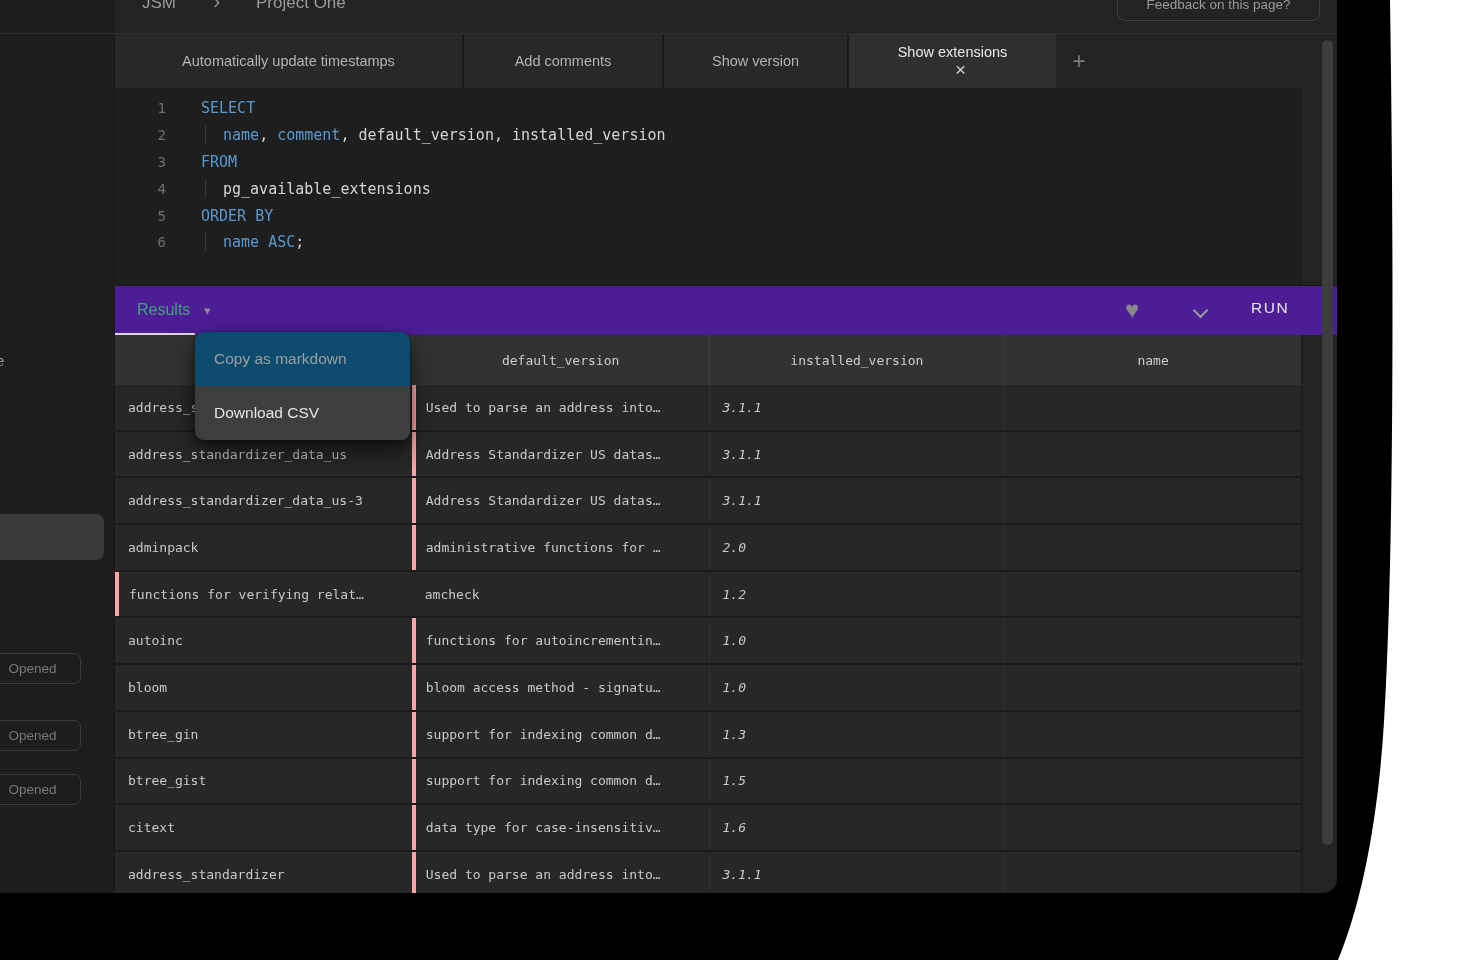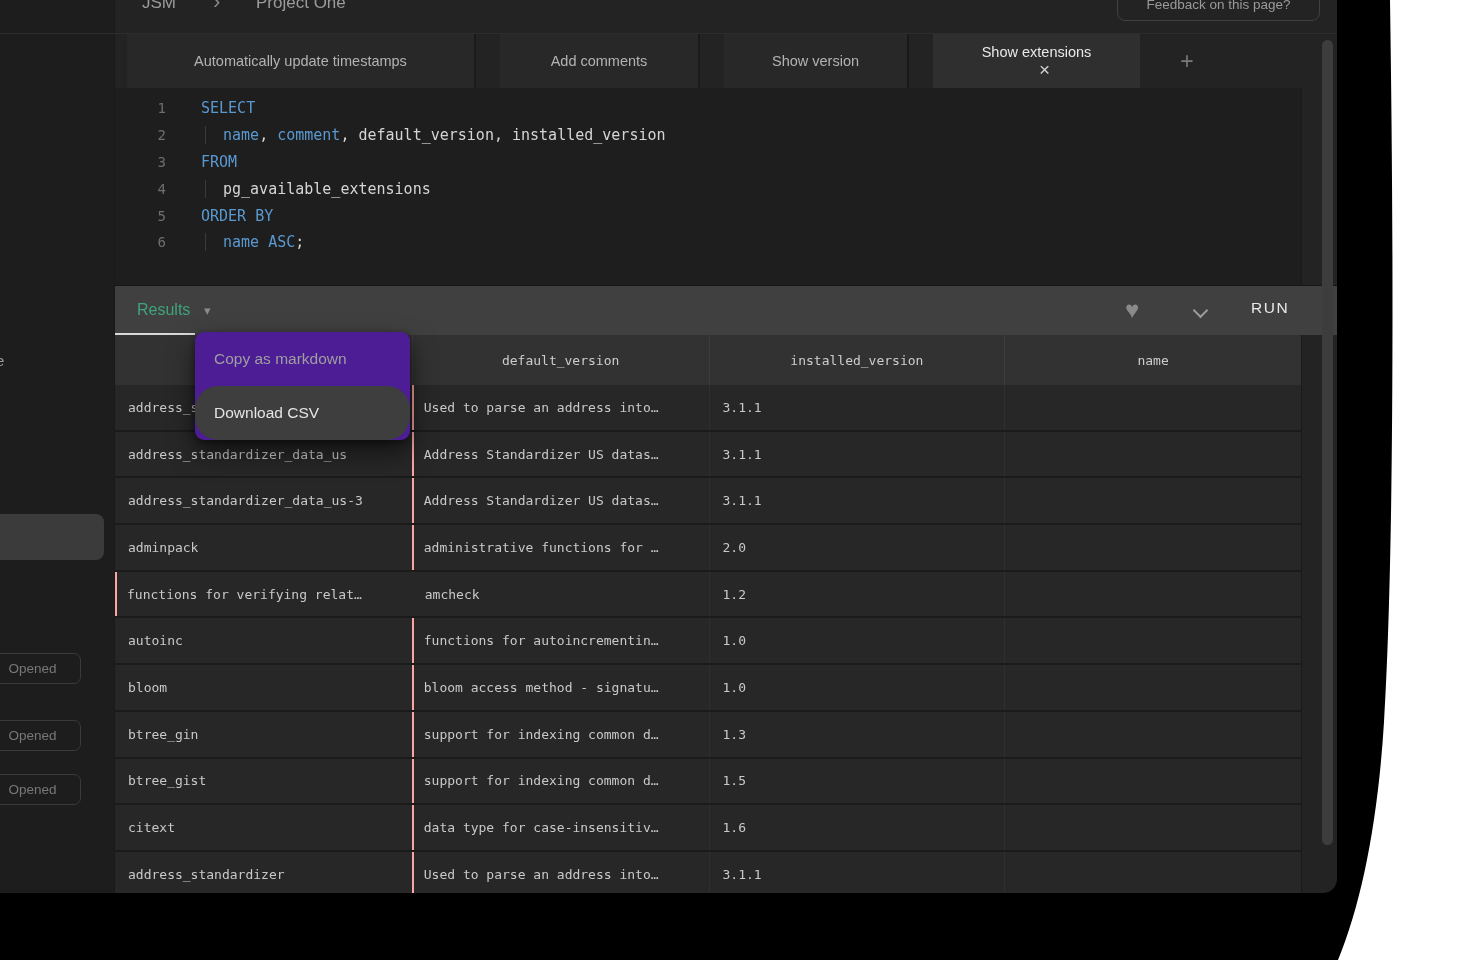--- a/index.html
+++ b/index.html
@@ -28,21 +28,21 @@
   
   .topbar-border { position:absolute; left:-30px; top:33px; width:1367px; height:1px; background:#2d2d2d; }
   .crumb-org { position:absolute; left:142px; top:-7px; color:#9b9b9b; font-size:17px; }
   .crumb-sep { position:absolute; left:213px; top:-11px; color:#888; font-size:22px; }
   .crumb-page { position:absolute; left:256px; top:-7px; color:#9b9b9b; font-size:17px; }
   .feedback-btn { position:absolute; left:1117px; top:-13px; width:203px; height:34px;
                   border:1px solid #404040; border-radius:8px; background:transparent;
                   color:#9a9a9a; font-size:13.5px; display:flex; align-items:center; justify-content:center; }
 
   
-  .tabbar { position:absolute; left:127px; top:34px; width:1222px; height:54px; display:flex; align-items:stretch;gap:24px; }
+  .tabbar { position:absolute; left:115px; top:34px; width:1222px; height:54px; display:flex; align-items:stretch; }
   .tab { background:#282828; border-right:2px solid #1a1a1a; color:#b3b3b3; font-size:14.5px;
          display:flex; align-items:center; justify-content:center; }
   .tab:nth-of-type(1){ width:349px; } .tab:nth-of-type(2){ width:200px; }
   .tab:nth-of-type(3){ width:185px;text-align:right; } .tab:nth-of-type(4){ width:207px; border-right:none;flex-direction:column; }
   .tab.active { background:#2f2f2f; color:#e9e9e9; }
   .tab .close { display:none; margin-left:16px; color:#cfcfcf; font-size:19px; line-height:1; cursor:pointer; }
   .tab.active .close { display:inline-block; }
   .new-tab { width:46px; display:flex; align-items:center; justify-content:center;
              color:#7a7a7a; font-size:23px; background:transparent; }
 
@@ -51,56 +51,56 @@
             background:#1e1e1e; border-right:1px solid #191919; padding-top:7px;
             font-family:"DejaVu Sans Mono", monospace; }
   .code-line { height:26.8px; display:flex; align-items:center; }
   .code-line .ln { width:51px; text-align:right; color:#6f6f6f; font-size:14px; }
   .code-line .code { margin-left:35px; font-size:15px; }
   .code-line .code.ind { border-left:1px solid #3a3a3a; margin-left:39px; padding-left:17px; }
   .kw { color:var(--kw,#5a99d0); } .pl { color:#d5d5d5; }
 
   
   .results-bar { position:absolute; left:115px; top:285px; width:1222px; height:50px;
-                 background:#404040; border-top:1px solid #161616; }
+                 background:#4c1d95; border-top:1px solid #161616; }
   .results-label { position:absolute; left:22px; top:15px; color:var(--accent,#3fa47c); font-size:16px; }
   .results-caret { position:absolute; left:89px; top:17px; color:#8b8b8b; font-size:13px; }
   .heart { position:absolute; left:1010px; top:10px; color:#8a8a8a; font-size:24px; }
   .chev { position:absolute; left:1080px; top:17px; width:13px; height:13px; }
   .chev::before { content:""; position:absolute; left:0; top:2px; width:9px; height:9px;
                   border-right:2px solid #9a9a9a; border-bottom:2px solid #9a9a9a; transform:rotate(45deg); }
   .run-btn { position:absolute; left:1136px; top:13px; color:#e8e8e8; font-size:15.5px;
              letter-spacing:1.5px; font-weight:500; background:transparent; border:none; }
   .results-underline { position:absolute; left:115px; top:333px; width:80px; height:2px; background:#d9d9d9; z-index:5; }
 
   
   .table { position:absolute; left:115px; top:335px; width:1187px; height:558px;
            font-family:"DejaVu Sans Mono", monospace; border-right:1px solid #1a1a1a; }
   .thead { display:flex; height:50px; background:#323232; }
   .th { color:#cdcdcd; font-size:13px; display:flex; align-items:center; justify-content:center; }
   .th:nth-of-type(1){ width:297px; } .th:nth-of-type(2){ width:297px; border-left:1px solid #3d3d3d; }
   .th:nth-of-type(3){ width:296px; border-left:1px solid #3d3d3d; } .th:nth-of-type(4){ width:297px; border-left:1px solid #3d3d3d; }
   .trow { display:flex; height:46.7px; background:#272727; border-bottom:2px solid #1b1b1b; }
   .td { color:#c9c9c9; font-size:13px; display:flex; align-items:center; }
   .td.c-name { width:297px; padding-left:13px; }
-  .td.c-comment { width:297px; padding-left:10px; border-left:2px solid #fca5a5; }
-  .td.c-def { width:296px; padding-left:13px; border-left:1px solid #2f2f2f; }
+  .td.c-comment { width:297px; padding-left:10px; border-left:4px solid #fca5a5; }
+  .td.c-def { width:296px; padding-left:13px; border-left:1px solid #2f2f2f;font-style:italic; }
   .td.c-inst { width:297px; padding-left:13px; border-left:1px solid #2f2f2f; }
 
   
   .scrollbar-thumb { position:absolute; left:1322px; top:40px; width:11px; height:805px;
                      background:#3d3d3d; border-radius:6px; }
 
   
-  .menu { position:absolute; left:195px; top:332px; width:215px; background:#4c1d95;
+  .menu { position:absolute; left:195px; top:332px; width:215px; background:#0c4a6e;
           border-radius:9px; box-shadow:0 12px 26px rgba(0,0,0,.55), 0 2px 6px rgba(0,0,0,.4);
           overflow:hidden; z-index:50; }
   .menu-item { height:54px; display:flex; align-items:center; padding-left:19px;
                color:#9f9f9f; font-size:15.5px; cursor:pointer; }
-  .menu-item.highlighted { background:#3e3e3e; color:#e4e4e4;border-radius:23px; }
+  .menu-item.highlighted { background:#3e3e3e; color:#e4e4e4; }
 </style>
 </head>
 <body>
 
 <div class="window">
   <div class="content">
 
     <div class="sidebar"></div>
     <span class="side-fragment">e</span>
     <div class="side-selected"></div>

